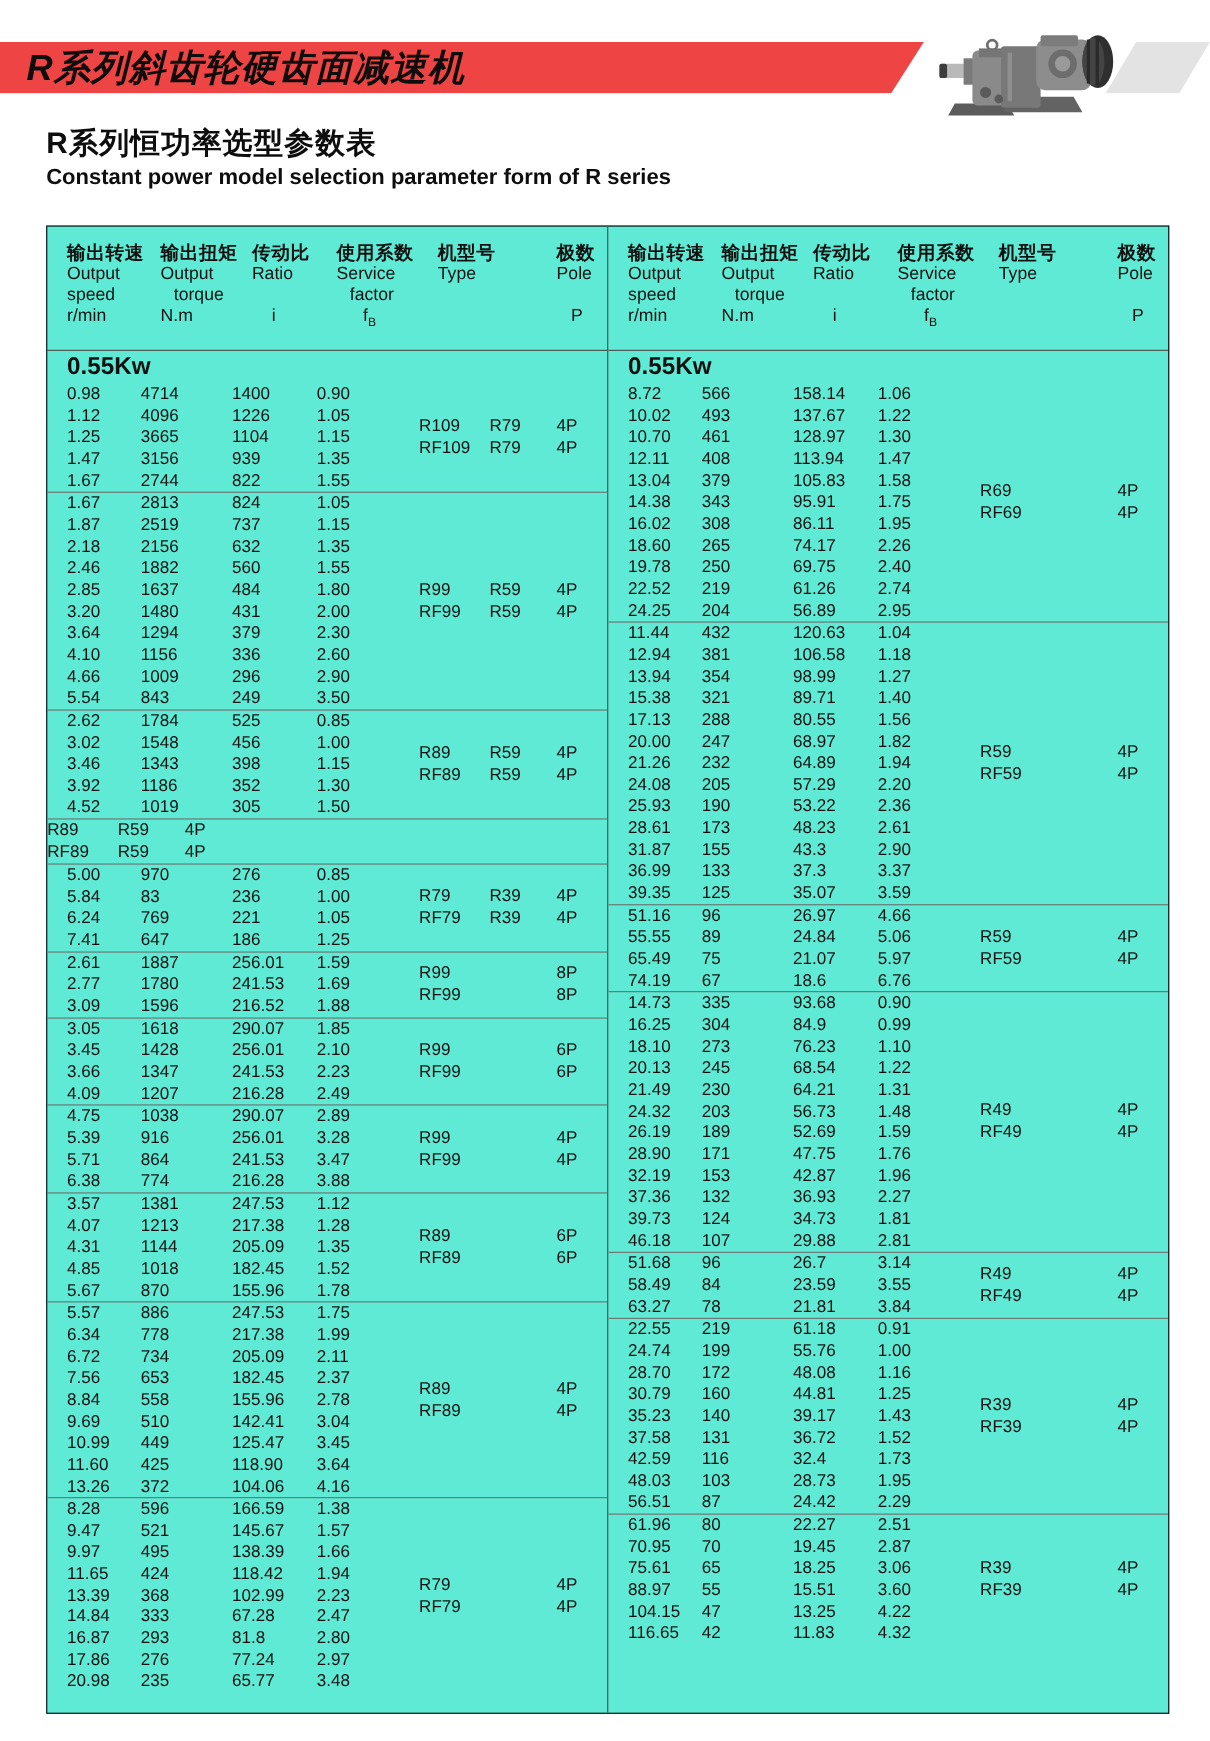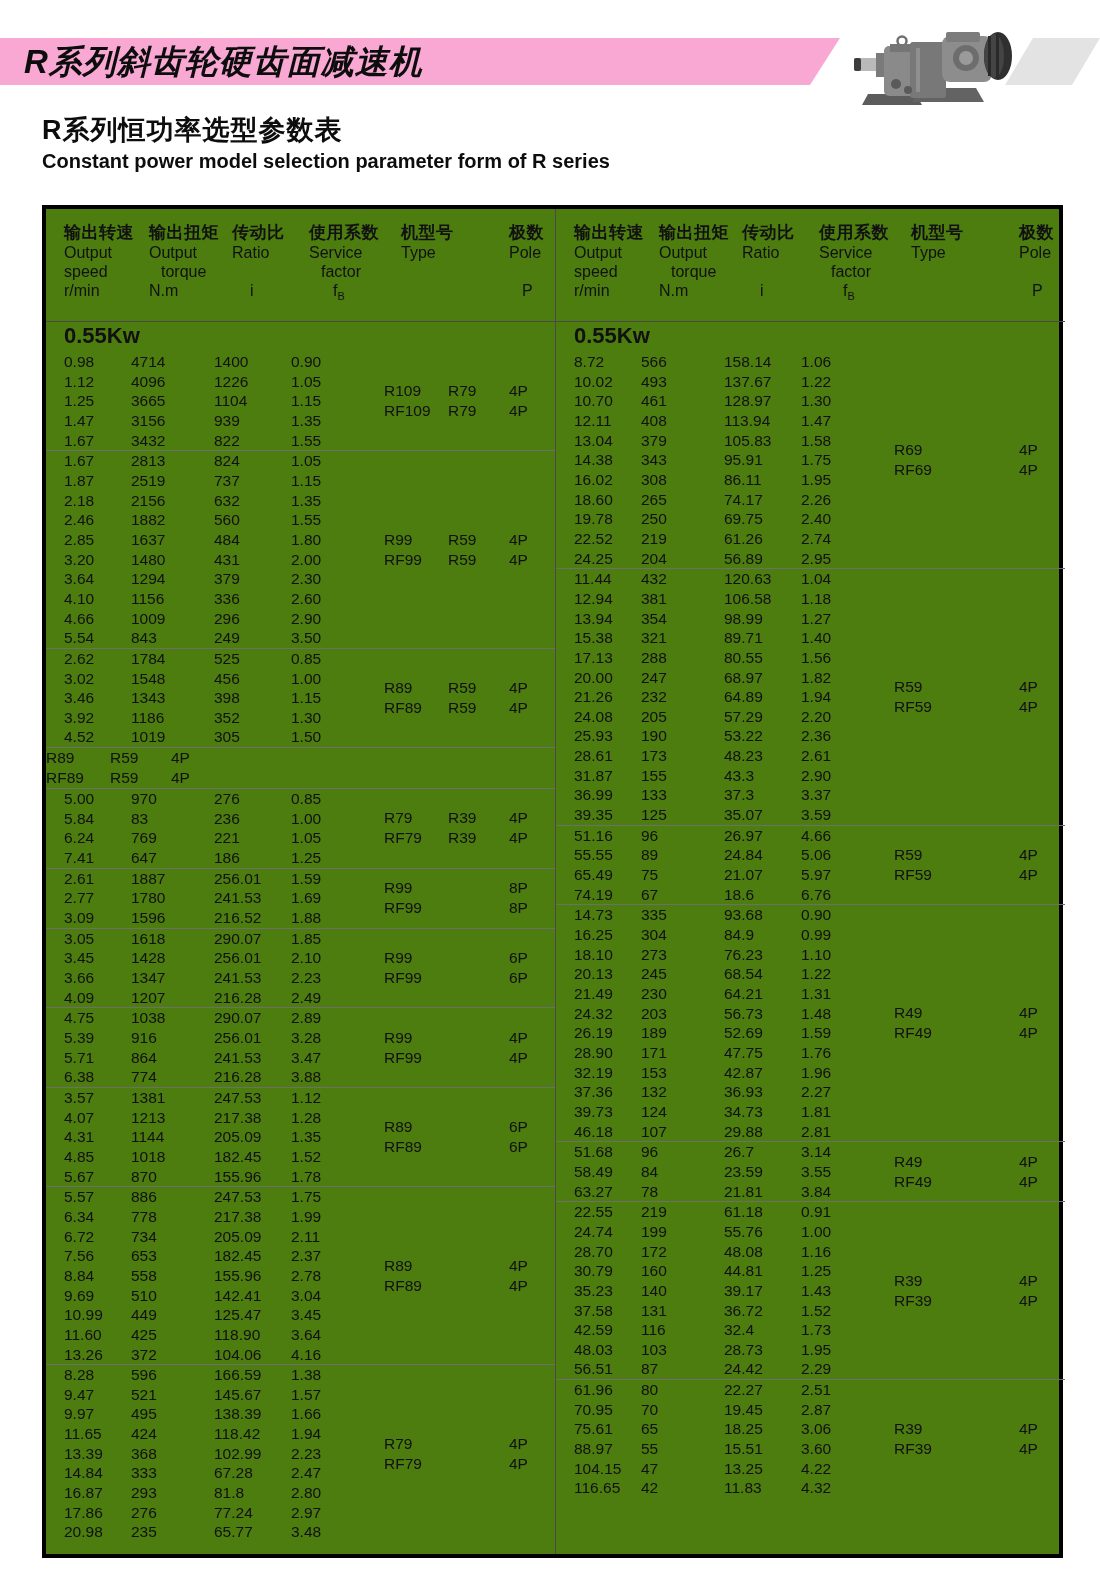--- a/index.html
+++ b/index.html
@@ -4,21 +4,21 @@
 <style>
   html,body{margin:0;padding:0;}
   body{
     width:1100px;height:1583px;position:relative;background:#ffffff;
     font-family:"Liberation Sans","DejaVu Sans",sans-serif;color:#111;
     overflow:hidden;
   }
   
   .banner{
     position:absolute;left:0;top:38px;width:840px;height:47px;
-    background:#f9a8d4;
+    background:#ef4444;
     -webkit-clip-path:polygon(0 0,840px 0,810px 47px,0 47px);
     clip-path:polygon(0 0,840px 0,810px 47px,0 47px);
     text-align:center;
   }
   .banner-title{
     position:absolute;left:24px;top:0;height:47px;line-height:47px;
     font-size:33px;font-weight:bold;font-style:italic;color:#0d0d0d;letter-spacing:1px;
     white-space:nowrap;
   }
   .deco-band{
@@ -33,21 +33,21 @@
     position:absolute;left:42px;top:112px;margin:0;
     font-size:27px;font-weight:bold;color:#0d0d0d;letter-spacing:1px;
   }
   .sec-title-en{
     position:absolute;left:42px;top:150px;
     font-size:20px;font-weight:bold;color:#0d0d0d;
   }
   
   .param-table{
     position:absolute;left:42px;top:205px;width:1021px;height:1353px;
-    border:4px solid #000000;display:flex;box-sizing:border-box;background:#4d7c0f;
+    border:1px solid #000000;display:flex;box-sizing:border-box;background:#5eead4;
   }
   .side{width:509px;display:flex;flex-direction:column;box-sizing:border-box;}
   .side-right{width:510px;border-left:1px solid #4a4a4a;}
   .thead{
     position:relative;height:112px;border-bottom:1px solid #4a4a4a;flex:none;
   }
   .hcol{position:absolute;top:13px;white-space:nowrap;}
   .hcol .cn{font-size:17px;font-weight:bold;line-height:21px;letter-spacing:.5px;}
   .hcol .en{font-size:16px;line-height:19px;}
   .h-speed{left:18px;}
@@ -166,21 +166,21 @@
       </div>
     </div>
     <div class="power-row">0.55Kw</div>
     <div class="blocks" id="left-blocks">
         <div class="block">
           <div class="nums">
             <div class="row"><span class="c0">0.98</span><span class="c1">4714</span><span class="c2">1400</span><span class="c3">0.90</span></div>
             <div class="row"><span class="c0">1.12</span><span class="c1">4096</span><span class="c2">1226</span><span class="c3">1.05</span></div>
             <div class="row"><span class="c0">1.25</span><span class="c1">3665</span><span class="c2">1104</span><span class="c3">1.15</span></div>
             <div class="row"><span class="c0">1.47</span><span class="c1">3156</span><span class="c2">939</span><span class="c3">1.35</span></div>
-            <div class="row"><span class="c0">1.67</span><span class="c1">3432</span><span class="c2">822</span><span class="c3">1.55</span></div>
+            <div class="row"><span class="c0">1.67</span><span class="c1">2744</span><span class="c2">822</span><span class="c3">1.55</span></div>
           </div>
           <div class="typecol">
             <div><span class="t0">R109</span><span class="">R79</span></div>
             <div><span class="t0">RF109</span><span class="">R79</span></div>
           </div>
           <div class="polecol">
             <div>4P</div>
             <div>4P</div>
           </div>
         </div>

